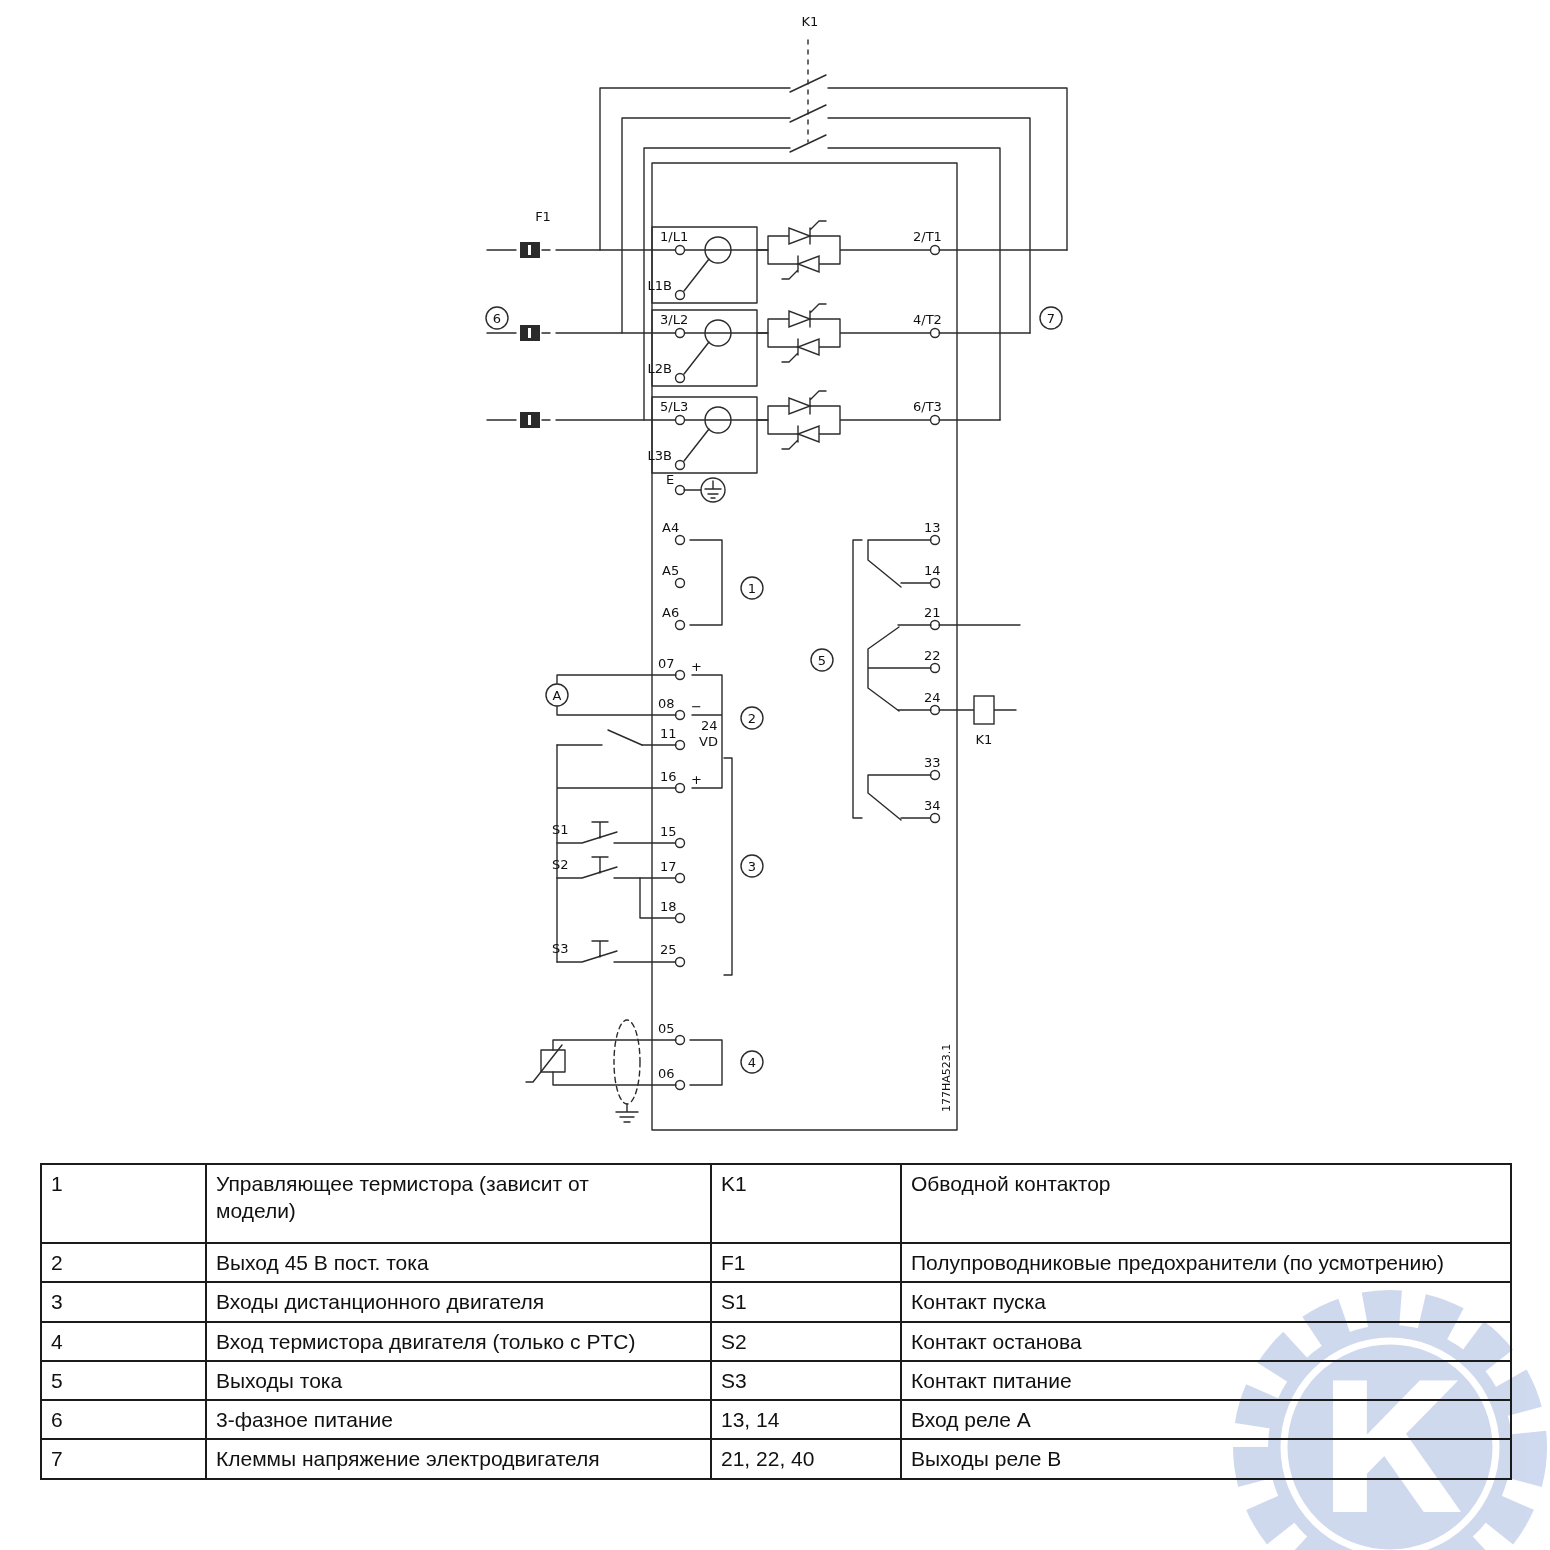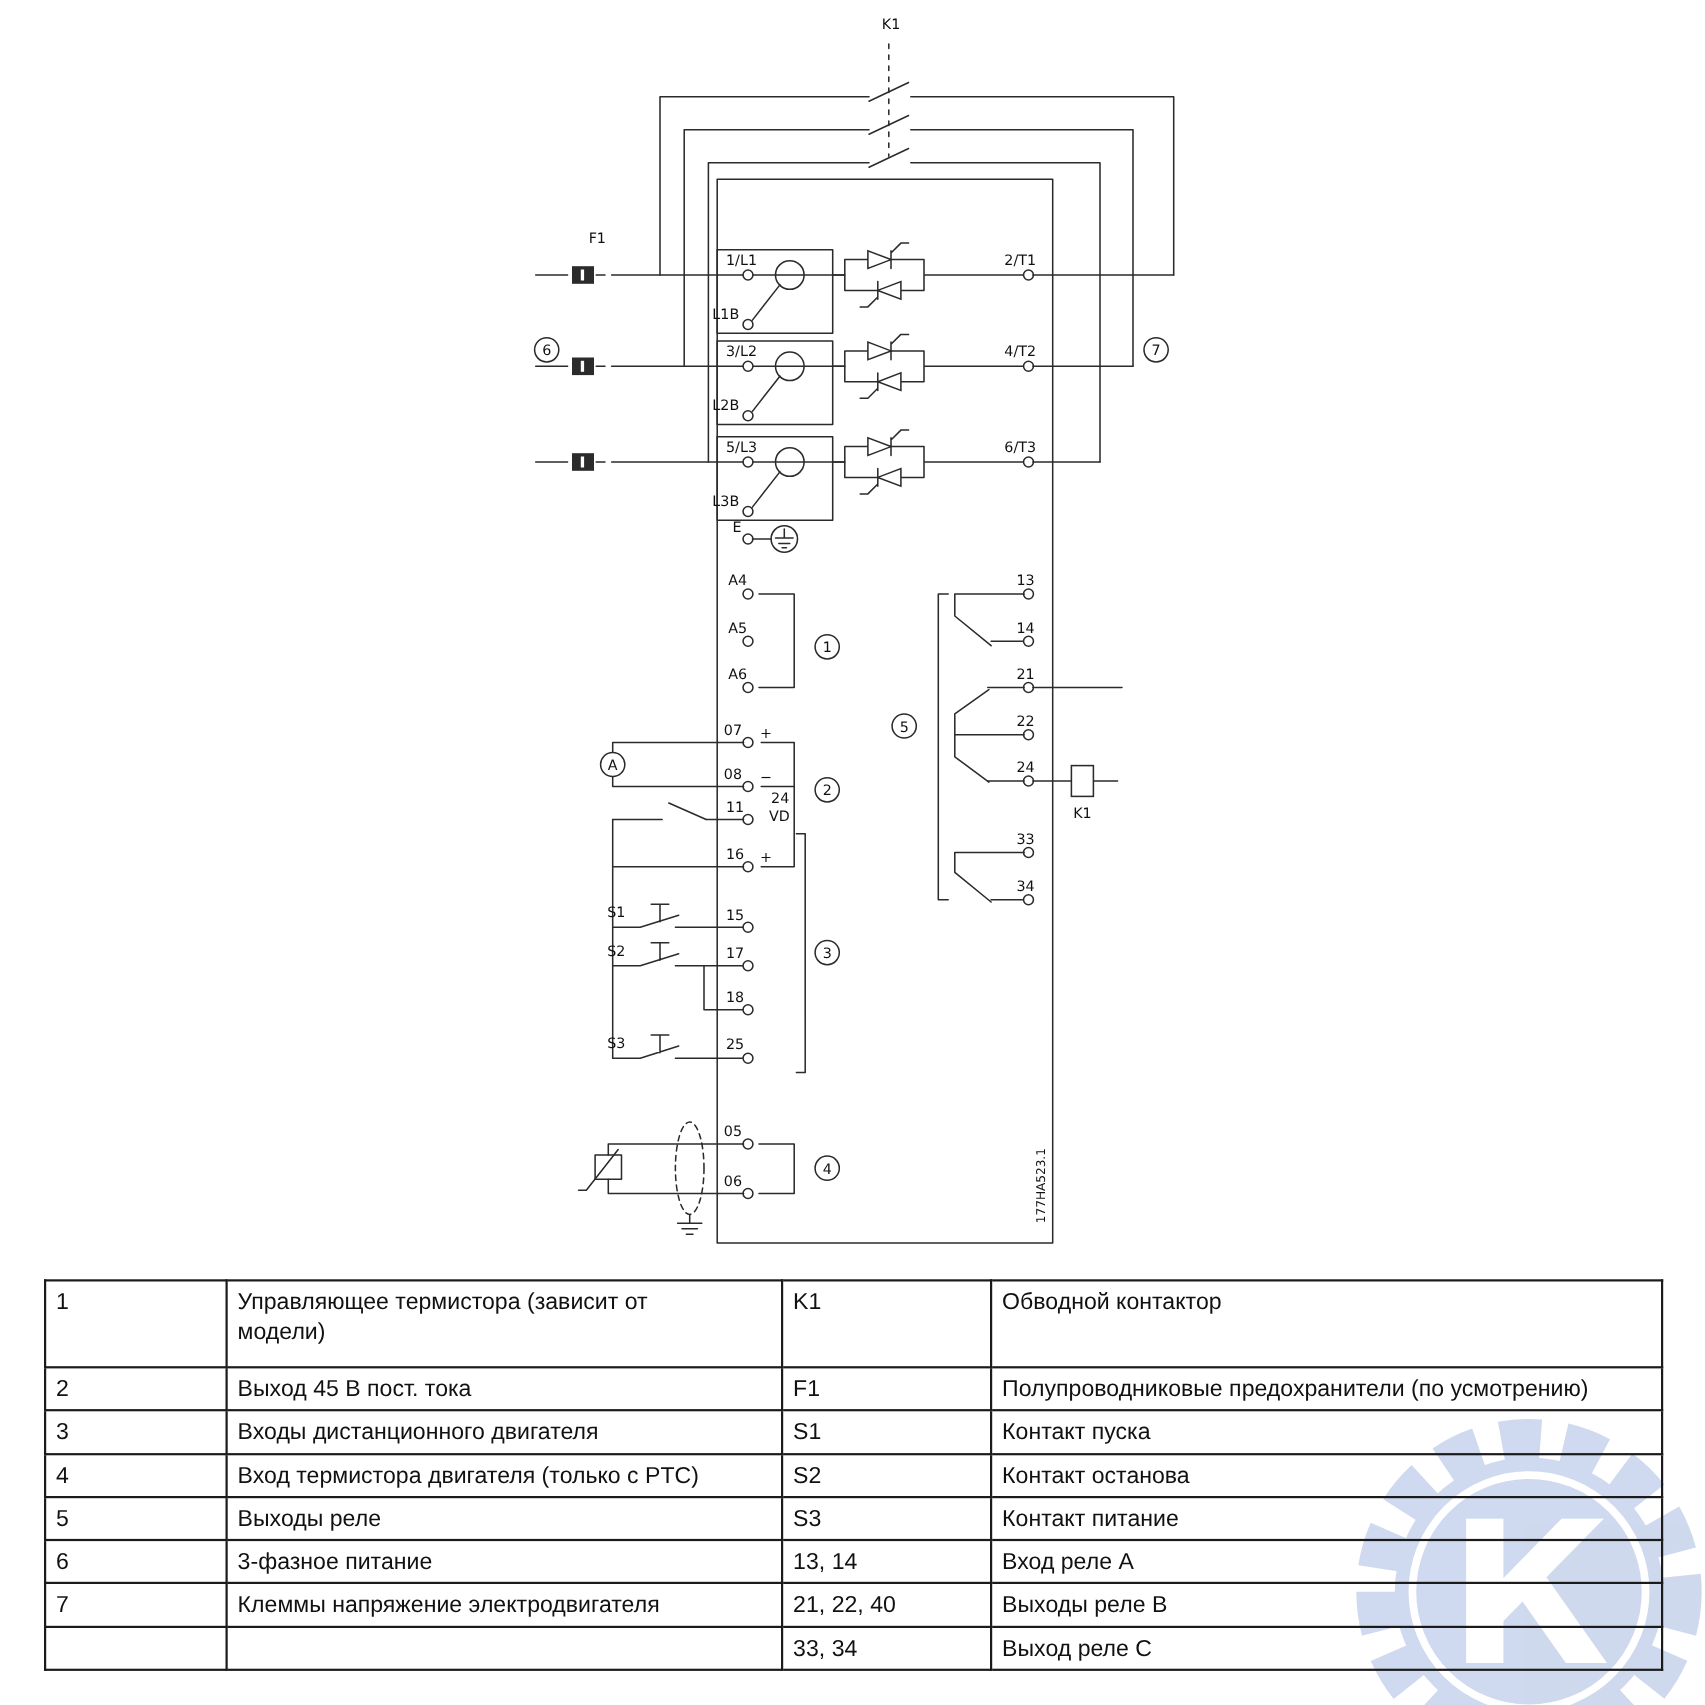--- a/index.html
+++ b/index.html
@@ -285,36 +285,30 @@
       <td>Контакт пуска</td>
     </tr>
     <tr style="height:39px">
       <td>4</td>
       <td>Вход термистора двигателя (только с PTC)</td>
       <td>S2</td>
       <td>Контакт останова</td>
     </tr>
     <tr style="height:39px">
       <td>5</td>
-      <td>Выходы реле</td>
+      <td>Выходы тока</td>
       <td>S3</td>
       <td>Контакт питание</td>
     </tr>
     <tr style="height:39px">
       <td>6</td>
       <td>3-фазное питание</td>
       <td>13, 14</td>
       <td>Вход реле A</td>
     </tr>
     <tr style="height:39px">
       <td>7</td>
       <td>Клеммы напряжение электродвигателя</td>
       <td>21, 22, 40</td>
       <td>Выходы реле B</td>
     </tr>
-    <tr style="height:34px">
-      <td></td>
-      <td></td>
-      <td>33, 34</td>
-      <td>Выход реле C</td>
-    </tr>
   </tbody>
 </table>
 
 </body></html>

